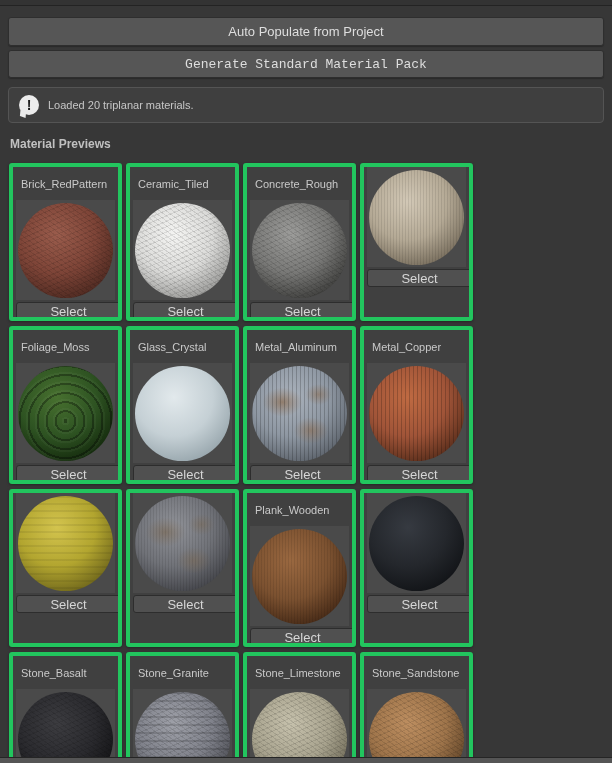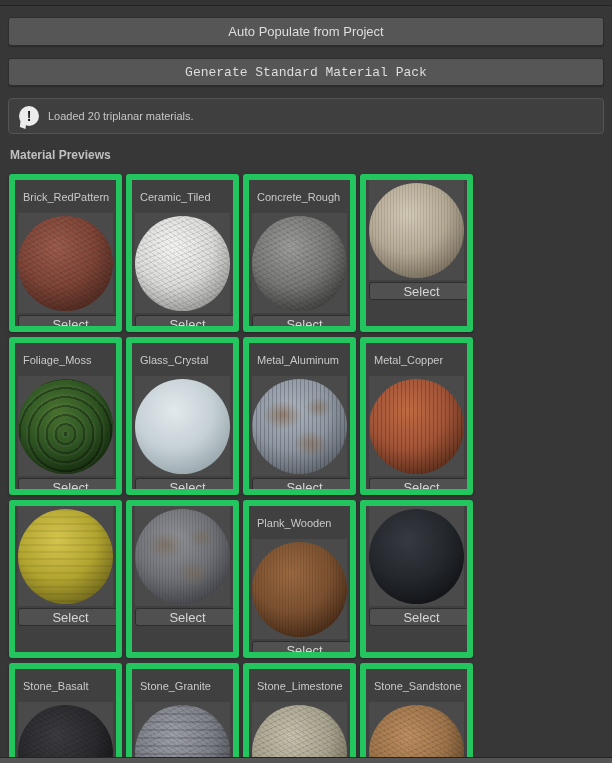--- a/index.html
+++ b/index.html
@@ -7,21 +7,21 @@
     width:612px;height:763px;overflow:hidden;position:relative;
     background:var(--panel-bg,#373737);
     font-family:"Liberation Sans","DejaVu Sans",sans-serif;
     -webkit-font-smoothing:antialiased;
   }
   .top-strip{
     height:5px;background:var(--topbar-bg,#333333);
     border-bottom:1px solid #232323;
   }
   .big-btn{
-    display:block;box-sizing:border-box;width:596px;margin:12px 8px;
+    display:block;box-sizing:border-box;width:596px;margin:4px 8px;
     background:var(--button-bg,#565656);
     border:1px solid #2e2e2e;border-radius:3px;
     color:#dedede;font-size:13px;text-align:center;cursor:default;
     font-family:inherit;
     box-shadow:0 1px 1px rgba(0,0,0,0.25);
   }
   .btn-1{margin-top:11px;height:29px;}
   .btn-2{margin-top:4px;height:28px;font-family:Liberation Mono, monospace;}
   .helpbox{
     box-sizing:border-box;width:596px;height:36px;margin:9px 8px 0;
@@ -45,21 +45,21 @@
     margin:14px 0 12px 10px;font-size:12px;font-weight:700;color:#c0c0c0;line-height:14px;
   }
   .grid{
     margin:4px 0 0 9px;width:464px;
     display:grid;grid-template-columns:repeat(4,113px);
     column-gap:4px;row-gap:5px;
   }
   .card{
     box-sizing:border-box;width:113px;height:158px;
     background:var(--card-bg,#404040);
-    border:6px solid #22c55e;border-radius:3px;
+    border:4px solid #22c55e;border-radius:3px;
     box-shadow:0 1px 3px rgba(0,0,0,0.35);
     overflow:hidden;
   }
   .card-name{
     padding:10px 8px 9px;font-size:11px;line-height:14px;color:#c9c9c9;
     white-space:nowrap;overflow:hidden;
   }
   .preview{
     margin:0 3px;height:100px;background:var(--preview-bg,#4a4a4a);
     display:flex;align-items:center;justify-content:center;

